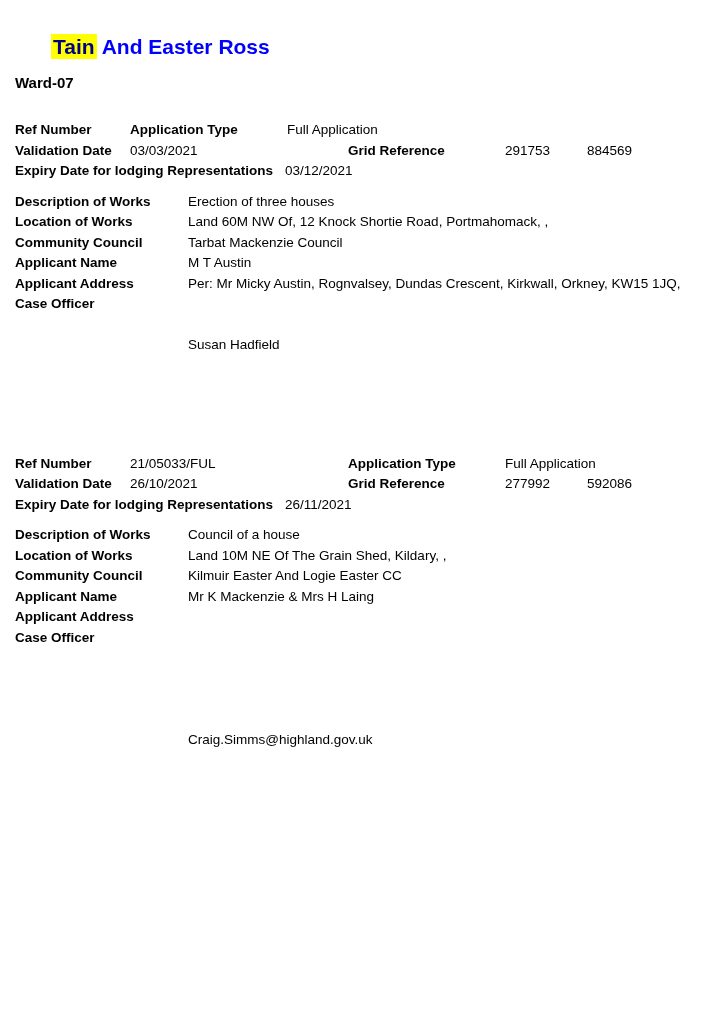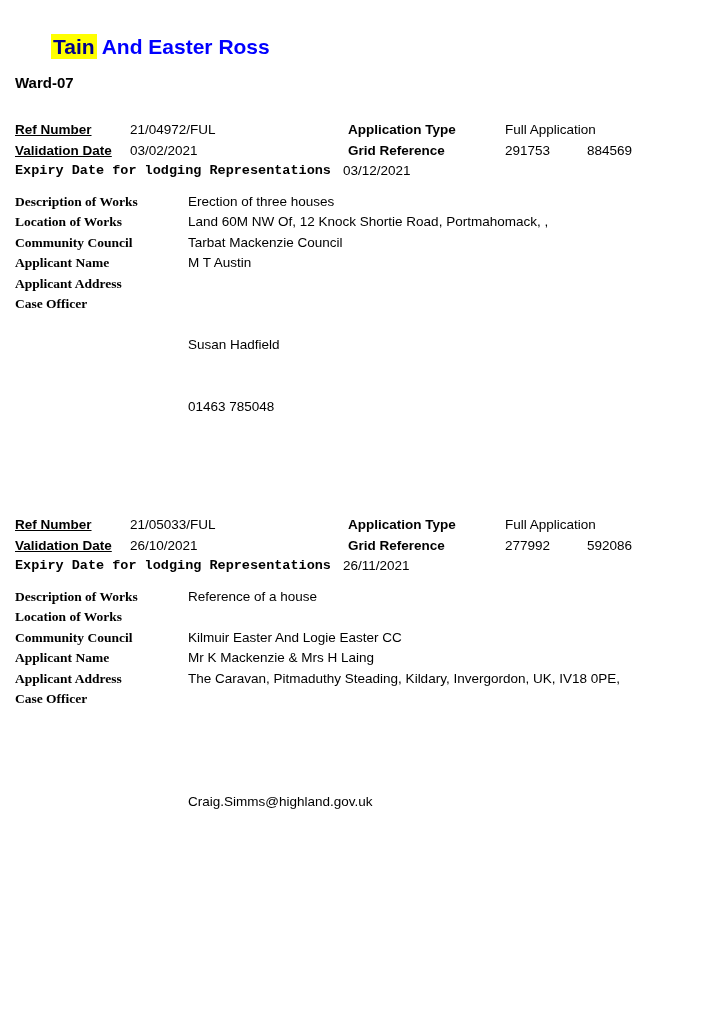--- a/index.html
+++ b/index.html
@@ -42,53 +42,52 @@
     line-height: 18px;
   }
   .records { margin-top: 28px; }
   .record { margin-bottom: 57px; }
   .row {
     display: flex;
     line-height: 20.5px;
     white-space: pre;
   }
   .lbl { font-weight: bold; flex: none; }
-  .c1 { width: 115px; text-decoration: underline; }
+  .c1 { width: 115px; }
   .c2 { width: 218px; flex: none; }
   .c3 { width: 157px; }
   .gr-east { width: 82px; flex: none; display: inline-block; }
-  .expiry-lbl { flex: none; font-family: Liberation Mono, monospace; }
+  .expiry-lbl { flex: none; }
   .expiry-val { margin-left: 12px; }
   .details { margin-top: 10px; }
-  .dlbl { width: 173px; flex: none; font-weight: bold; font-family: Liberation Serif, serif; }
+  .dlbl { width: 173px; flex: none; font-weight: bold; }
   .dval { flex: 1; white-space: pre; }
   .co-line { min-height: 20.5px; line-height: 20.5px; white-space: pre; }
   .addr-hl { background: var(--highlight-yellow); }
 </style>
 </head>
 <body>
 
 <header>
   <h1 class="page-title"><span class="hl">Tain</span><span> And Easter Ross</span></h1>
   <div class="ward">Ward-07</div>
 </header>
 
 <main class="records">
 
   <section class="record">
     <div class="hdr">
       <div class="row">
         <span class="lbl c1">Ref Number</span>
-        <span class="c2">21/04972/FUL</span>
         <span class="lbl c3">Application Type</span>
         <span>Full Application</span>
       </div>
       <div class="row">
         <span class="lbl c1">Validation Date</span>
-        <span class="c2">03/02/2021</span>
+        <span class="c2">03/03/2021</span>
         <span class="lbl c3">Grid Reference</span>
         <span class="gr-east">291753</span>
         <span>884569</span>
       </div>
       <div class="row">
         <span class="lbl expiry-lbl">Expiry Date for lodging Representations</span>
         <span class="expiry-val">03/12/2021</span>
       </div>
     </div>
     <div class="details">
@@ -103,26 +102,26 @@
       <div class="row">
         <span class="dlbl">Community Council</span>
         <span class="dval">Tarbat Mackenzie Council</span>
       </div>
       <div class="row">
         <span class="dlbl">Applicant Name</span>
         <span class="dval">M T Austin</span>
       </div>
       <div class="row">
         <span class="dlbl">Applicant Address</span>
+        <span class="dval"><span>Per: Mr Micky Austin, Rognvalsey, Dundas Crescent, Kirkwall, Orkney, KW15 1JQ,</span><span class="addr-hl"></span><span></span></span>
       </div>
       <div class="row">
         <span class="dlbl">Case Officer</span>
         <span class="dval">
           <div class="co-line">Susan Hadfield</div>
-          <div class="co-line">01463 785048</div>
         </span>
       </div>
     </div>
   </section>
 
   <section class="record">
     <div class="hdr">
       <div class="row">
         <span class="lbl c1">Ref Number</span>
         <span class="c2">21/05033/FUL</span>
@@ -137,36 +136,36 @@
         <span>592086</span>
       </div>
       <div class="row">
         <span class="lbl expiry-lbl">Expiry Date for lodging Representations</span>
         <span class="expiry-val">26/11/2021</span>
       </div>
     </div>
     <div class="details">
       <div class="row">
         <span class="dlbl">Description of Works</span>
-        <span class="dval">Reference of a house</span>
+        <span class="dval">Council of a house</span>
       </div>
       <div class="row">
         <span class="dlbl">Location of Works</span>
+        <span class="dval">Land 10M NE Of The Grain Shed, Kildary, ,</span>
       </div>
       <div class="row">
         <span class="dlbl">Community Council</span>
         <span class="dval">Kilmuir Easter And Logie Easter CC</span>
       </div>
       <div class="row">
         <span class="dlbl">Applicant Name</span>
         <span class="dval">Mr K Mackenzie &amp; Mrs H Laing</span>
       </div>
       <div class="row">
         <span class="dlbl">Applicant Address</span>
-        <span class="dval"><span>The Caravan, Pitmaduthy Steading, Kildary, Invergordon, UK, IV18 0PE,</span><span class="addr-hl"></span><span></span></span>
       </div>
       <div class="row">
         <span class="dlbl">Case Officer</span>
         <span class="dval">
           <div class="co-line"></div>
           <div class="co-line">Craig.Simms@highland.gov.uk</div>
         </span>
       </div>
     </div>
   </section>

